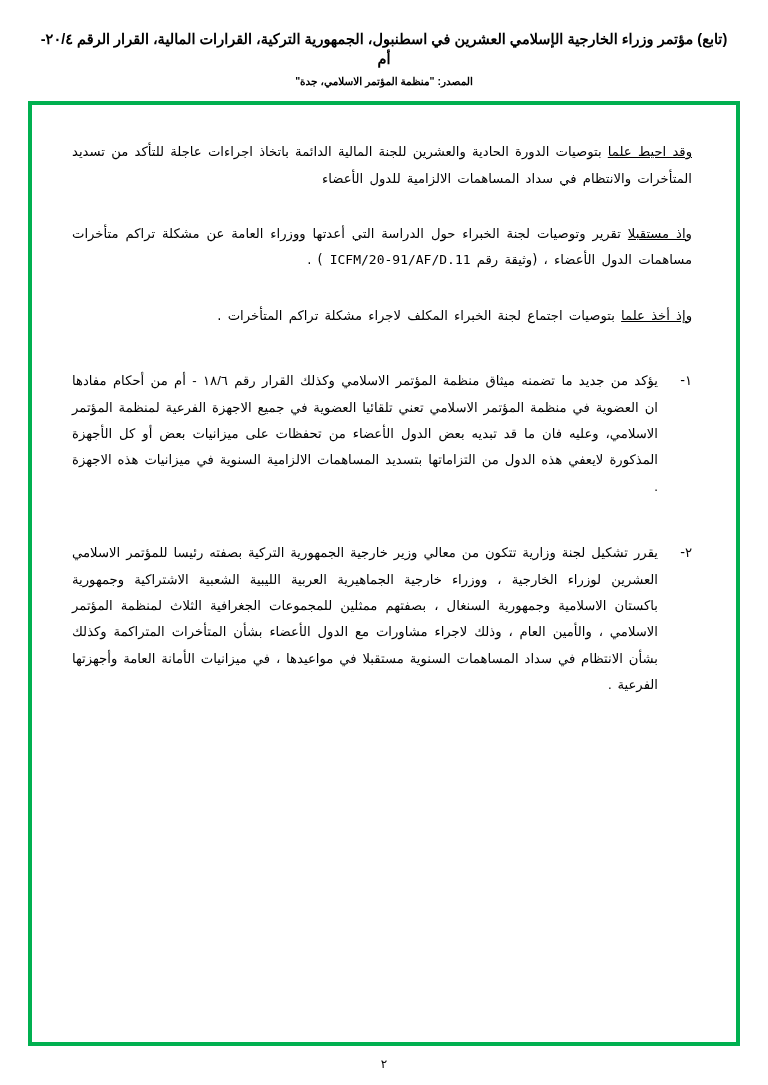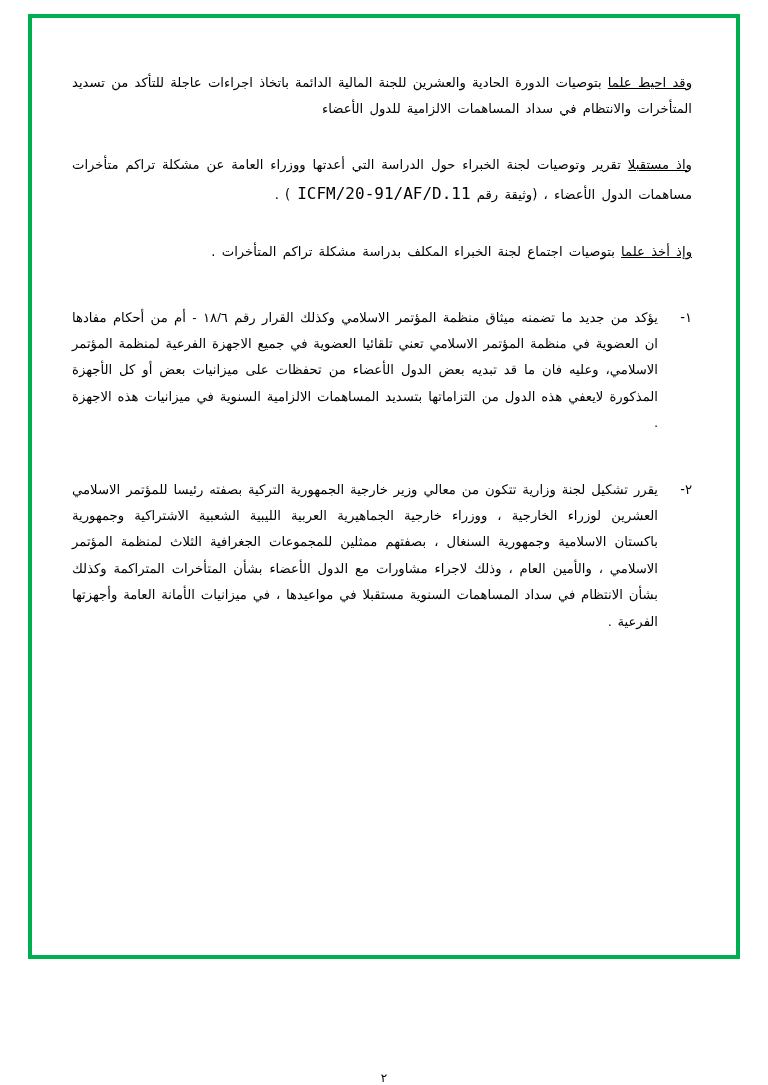--- a/index.html
+++ b/index.html
@@ -39,41 +39,41 @@
     font-weight: bold;
     font-size: 10.5px;
     margin-top: 6px;
     direction: rtl;
   }
   .frame {
     margin: 14px 28px 0 28px;
     border: 4px solid #00b050;
     height: 945px;
     box-sizing: border-box;
-    padding: 52px 44px 20px 40px;
+    padding: 34px 44px 20px 40px;
     direction: rtl;
   }
   .para {
     font-family: "DejaVu Sans", sans-serif;
     font-size: 13.2px;
     line-height: 2.0;
     text-align: justify;
     text-align-last: right;
     letter-spacing: 0.8px;
     word-spacing: 2px;
     margin-bottom: 19px;
     direction: rtl;
   }
   .para .uline {
     text-decoration: underline;
   }
   .para .mono {
     font-family: "DejaVu Sans Mono", monospace;
     letter-spacing: 0;
-    font-size: 16px;
+    font-size: 13px;
   }
   .numbered {
     display: flex;
     flex-direction: row;
     direction: rtl;
     margin-bottom: 20px;
   }
   .numbered .num {
     font-family: "DejaVu Sans", sans-serif;
     font-size: 13.2px;
@@ -103,37 +103,41 @@
     text-align: center;
     font-family: "DejaVu Sans", sans-serif;
     font-size: 12px;
   }
 </style>
 </head>
 <body>
 
 <div class="page">
 
+  <div class="header">
+    <div class="header-title">(تابع) مؤتمر وزراء الخارجية الإسلامي العشرين في اسطنبول، الجمهورية التركية، القرارات المالية، القرار الرقم ٢٠/٤-أم</div>
+    <div class="header-source">المصدر: "منظمة المؤتمر الاسلامي، جدة"</div>
+  </div>
 
   <div class="frame">
 
     <div class="para">
       <span class="uline">وقد احيط علما</span><span> بتوصيات الدورة الحادية والعشرين للجنة المالية الدائمة باتخاذ اجراءات عاجلة للتأكد من تسديد المتأخرات والانتظام في سداد المساهمات الالزامية للدول الأعضاء</span>
     </div>
 
     <div class="spacer-sm"></div>
 
     <div class="para">
       <span class="uline">واذ مستقبلا</span><span> تقرير وتوصيات لجنة الخبراء حول الدراسة التي أعدتها ووزراء العامة عن مشكلة تراكم متأخرات مساهمات الدول الأعضاء ، (وثيقة رقم </span><span class="mono">ICFM/20-91/AF/D.11</span><span> ) .</span>
     </div>
 
     <div class="spacer-sm"></div>
 
     <div class="para">
-      <span class="uline">وإذ أخذ علما</span><span> بتوصيات اجتماع لجنة الخبراء المكلف بدراسة مشكلة تراكم المتأخرات .</span>
+      <span class="uline">وإذ أخذ علما</span><span> بتوصيات اجتماع لجنة الخبراء المكلف لاجراء مشكلة تراكم المتأخرات .</span>
     </div>
 
     <div class="spacer-md"></div>
 
     <div class="numbered">
       <div class="num">١-</div>
       <div class="body">
         <span class="uline">يؤكد</span><span> من جديد ما تضمنه ميثاق منظمة المؤتمر الاسلامي وكذلك القرار رقم ١٨/٦ - أم من أحكام مفادها ان العضوية في منظمة المؤتمر الاسلامي تعني تلقائيا العضوية في جميع الاجهزة الفرعية لمنظمة المؤتمر الاسلامي، وعليه فان ما قد تبديه بعض الدول الأعضاء من تحفظات على ميزانيات بعض أو كل الأجهزة المذكورة لايعفي هذه الدول من التزاماتها بتسديد المساهمات الالزامية السنوية في ميزانيات هذه الاجهزة .</span>
       </div>
     </div>

